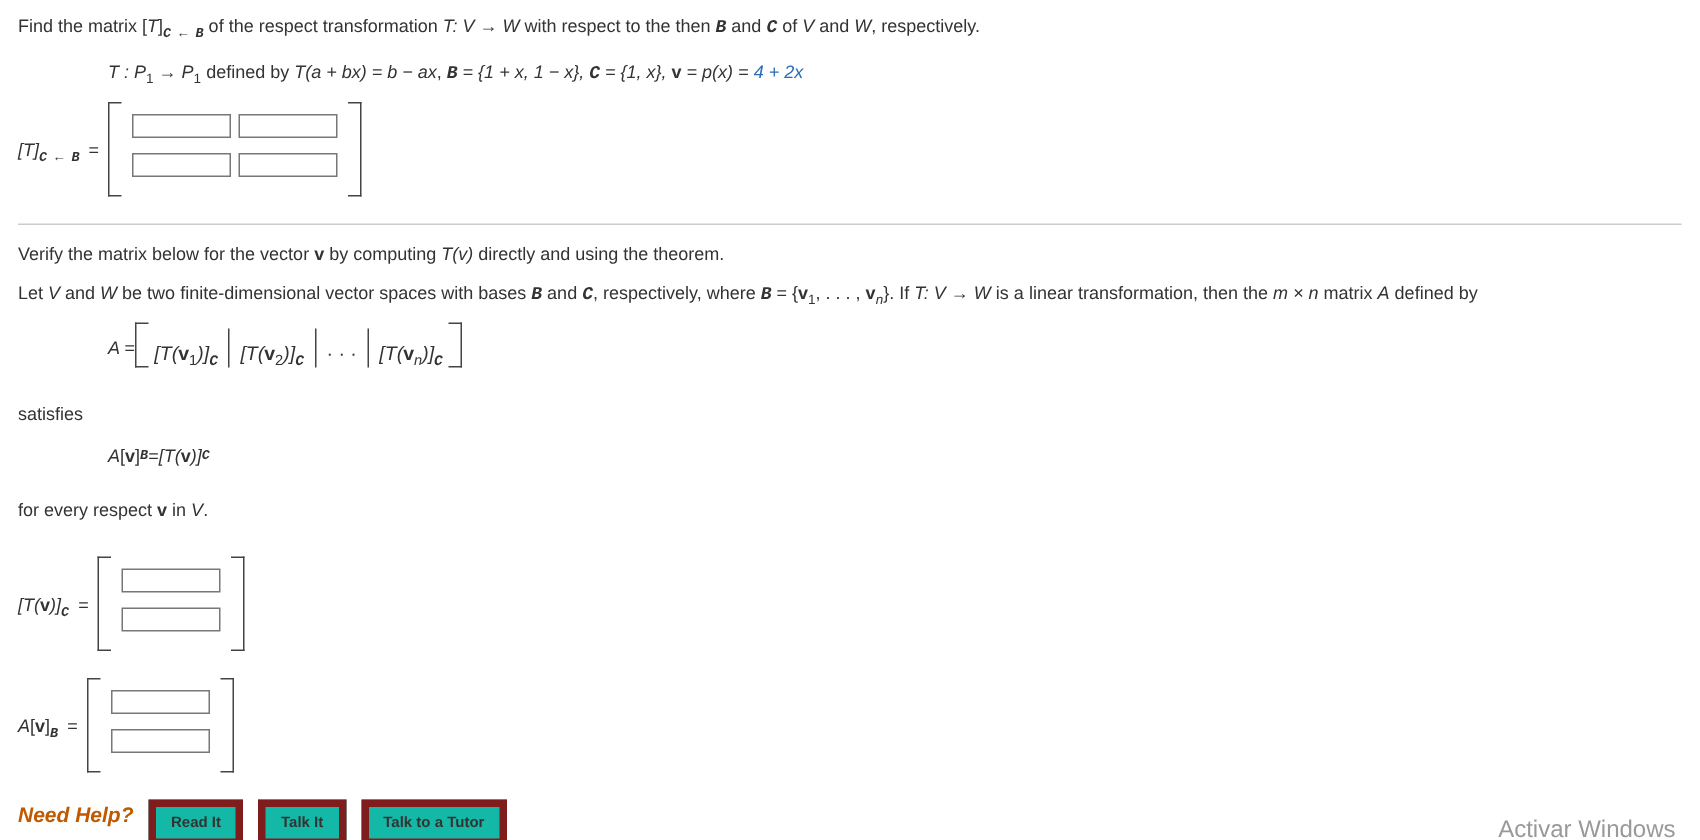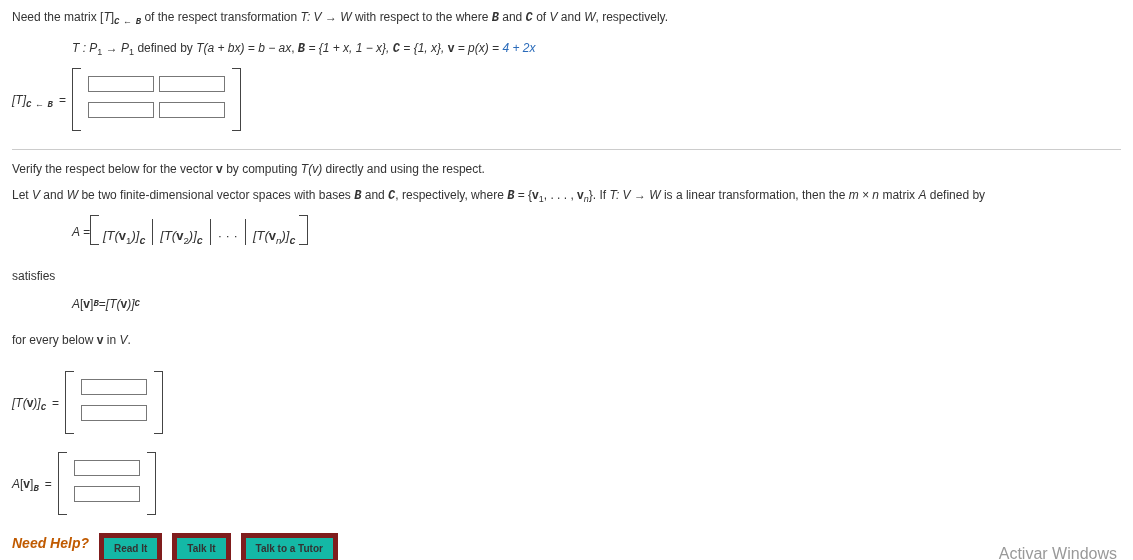--- a/index.html
+++ b/index.html
@@ -60,23 +60,23 @@
     font-family: 'Segoe UI', Arial, sans-serif;
     font-size: 16px;
   }
   .mx { font-style: italic; }
   .arrow { font-style: normal; }
 </style>
 </head>
 <body>
 
 <div>
-  <span>Need the matrix [</span><span class="mx">T</span><span>]</span><span class="sub scriptC">C ← B</span>
+  <span>Find the matrix [</span><span class="mx">T</span><span>]</span><span class="sub scriptC">C ← B</span>
   <span> of the respect transformation </span><span class="mx">T: V → W</span>
-  <span> with respect to the where </span><span class="scriptB">B</span><span> and </span><span class="scriptC">C</span><span> of </span><span class="mx">V</span><span> and </span><span class="mx">W</span><span>, respectively.</span>
+  <span> with respect to the then </span><span class="scriptB">B</span><span> and </span><span class="scriptC">C</span><span> of </span><span class="mx">V</span><span> and </span><span class="mx">W</span><span>, respectively.</span>
 </div>
 
 <div class="ip" style="margin-top:12px;">
   <span class="mx">T : </span><span class="mx">P</span><span class="sub">1</span><span class="arrow"> → </span><span class="mx">P</span><span class="sub">1</span>
   <span> defined by </span><span class="mx">T(a + bx) = b − ax</span><span>, </span><span class="scriptB">B</span><span class="mx"> = {1 + x, 1 − x}, </span><span class="scriptC">C</span><span class="mx"> = {1, x}, </span><span class="bold">v</span><span class="mx"> = p(x) = </span><span class="blue">4 + 2x</span>
 </div>
 
 <div class="eqline">
   <span class="matlabel">
     <span>[T]</span><span class="sub scriptC">C ← B</span>
@@ -98,21 +98,21 @@
       </tbody>
         </table>
     </div>
     <div class="bracket right"></div>
   </div>
 </div>
 
 <hr class="sep">
 
 <div>
-  <span>Verify the respect below for the vector </span><span class="bold">v</span><span> by computing </span><span class="mx">T(v)</span><span> directly and using the respect.</span>
+  <span>Verify the matrix below for the vector </span><span class="bold">v</span><span> by computing </span><span class="mx">T(v)</span><span> directly and using the theorem.</span>
 </div>
 
 <div style="margin-top:8px;">
   <span>Let </span><span class="mx">V</span><span> and </span><span class="mx">W</span><span> be two finite-dimensional vector spaces with bases </span><span class="scriptB">B</span><span> and </span><span class="scriptC">C</span><span>, respectively, where </span><span class="scriptB">B</span><span> = {</span><span class="bold">v</span><span class="sub">1</span><span>, . . . , </span><span class="bold">v</span><span class="sub mx">n</span><span>}. If </span><span class="mx">T: V → W</span><span> is a linear transformation, then the </span><span class="mx">m × n</span><span> matrix </span><span class="mx">A</span><span> defined by</span>
 </div>
 
 <div class="eqline indent">
   <span class="mx">A = </span>
   <div class="bracket-wrap" style="font-size:13px; ">
     <div class="bracket left" style="height:28px;"></div>
@@ -144,21 +144,21 @@
     <span>]</span>
     <span class="sub scriptB">B</span>
   <span> = </span>
   <span class="mx">[T(</span>
     <span class="bold">v</span>
     <span class="mx">)]</span>
     <span class="sub scriptC">C</span>
 </div>
 
 <div>
-  <span>for every below </span><span class="bold">v</span><span> in </span><span class="mx">V</span><span>.</span>
+  <span>for every respect </span><span class="bold">v</span><span> in </span><span class="mx">V</span><span>.</span>
 </div>
 
 <div class="eqline" style="margin-top:22px;">
   <span class="matlabel">
     <span>[T(</span><span class="bold" style="font-style:normal;">v</span><span>)]</span><span class="sub scriptC">C</span>
   </span>
   <span style="margin:0 6px;"> =</span>
   <div class="bracket-wrap">
     <div class="bracket left"></div>
     <div class="cells">

